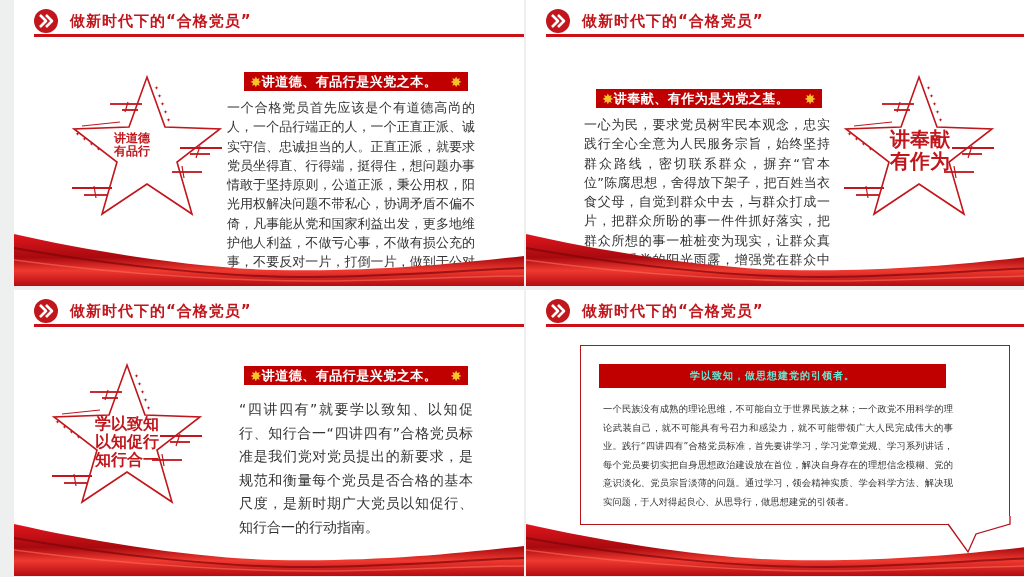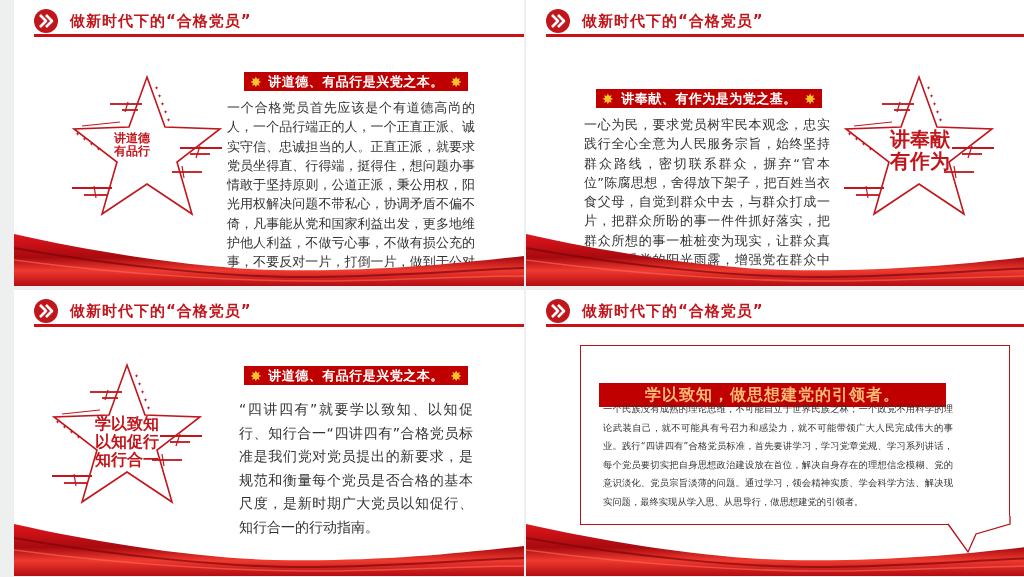--- a/index.html
+++ b/index.html
@@ -13,30 +13,30 @@
 
   .header { position: absolute; left: 20px; top: 8px; height: 26px; display: flex; align-items: center; }
   .header-icon { width: 24px; height: 24px; border-radius: 50%; background: #c0161c; display: flex; align-items: center; justify-content: center; }
   .header-title { margin-left: 12px; font-size: 15px; font-weight: bold; color: #c0161c; letter-spacing: 1px; }
   .header-rule { position: absolute; left: 20px; right: 0; top: 34px; height: 3px; background: #cc1018; }
 
   .ribbon { position: absolute; left: 0; bottom: 0; width: 100%; height: 60px; }
 
   .banner { position: absolute; height: 19px; background: #c00000; color: #fff; font-weight: bold; font-size: 13px; display: flex; align-items: center; justify-content: space-between; padding: 0 6px; }
   .banner .star { color: #f7c22a; font-size: 14px; line-height: 1; }
-  .banner .txt { flex: 1; text-align: center; letter-spacing: 0.5px; }
+  .banner .txt { flex: 1; text-align: left; letter-spacing: 0.5px; }
 
   .body-text { position: absolute; font-size: 13px; color: #333; line-height: 19.3px; text-align: justify; }
   .body-text.wide { line-height: 23.5px; font-size: 14px; }
 
   .star-art { position: absolute; }
   .star-label { position: absolute; color: #c0161c; font-weight: bold; text-align: center; line-height: 1.12; }
 
   .frame { position: absolute; left: 54px; top: 55px; width: 430px; height: 180px; border: 1.5px solid #b5131a; background: #fff; }
-  .frame-banner { position: absolute; left: 73px; top: 93px; width: 347px; height: 24px; background: #c00000; color: #fdba74; font-size: 16px; font-weight: bold; display: flex; align-items: center; justify-content: center; letter-spacing: 1px; }
+  .frame-banner { position: absolute; left: 73px; top: 74px; width: 347px; height: 24px; background: #c00000; color: #5eead4; font-size: 10px; font-weight: bold; display: flex; align-items: center; justify-content: center; letter-spacing: 1px; }
 </style>
 </head>
 <body>
 
 <svg width="0" height="0" style="position:absolute">
   <defs>
     <linearGradient id="rib1" x1="0" y1="0" x2="0" y2="1">
       <stop offset="0" stop-color="#e0161c"></stop>
       <stop offset="0.45" stop-color="#a80a0f"></stop>
       <stop offset="0.7" stop-color="#ef3a30"></stop>
@@ -189,16 +189,16 @@
         <use href="#ribbon-shape"></use>
       </svg>
 
     <div class="frame"></div>
     <svg style="position:absolute;left:420px;top:226px" width="70" height="40">
       <polygon points="2,8 64,8 30,18" fill="#fff" stroke="none"></polygon>
       <polyline points="64,0 64,8 30,18 22,36 2,8" fill="#fff" stroke="#b5131a" stroke-width="1.3"></polyline>
     </svg>
 
     <div class="frame-banner">学以致知，做思想建党的引领者。</div>
-    <div class="body-text" style="left:77px;top:110px;width:350px;font-size:9.3px;line-height:18.5px">一个民族没有成熟的理论思维，不可能自立于世界民族之林；一个政党不用科学的理论武装自己，就不可能具有号召力和感染力，就不可能带领广大人民完成伟大的事业。践行“四讲四有”合格党员标准，首先要讲学习，学习党章党规、学习系列讲话，每个党员要切实把自身思想政治建设放在首位，解决自身存在的理想信念模糊、党的意识淡化、党员宗旨淡薄的问题。通过学习，领会精神实质、学会科学方法、解决现实问题，最终实现从学入思、从思导行，做思想建党的引领者。</div>
+    <div class="body-text" style="left:77px;top:110px;width:350px;font-size:9.3px;line-height:18.5px">一个民族没有成熟的理论思维，不可能自立于世界民族之林；一个政党不用科学的理论武装自己，就不可能具有号召力和感染力，就不可能带领广大人民完成伟大的事业。践行“四讲四有”合格党员标准，首先要讲学习，学习党章党规、学习系列讲话，每个党员要切实把自身思想政治建设放在首位，解决自身存在的理想信念模糊、党的意识淡化、党员宗旨淡薄的问题。通过学习，领会精神实质、学会科学方法、解决现实问题，于人对得起良心、从思导行，做思想建党的引领者。</div>
   </div>
 
 </div>
 
 </body></html>

